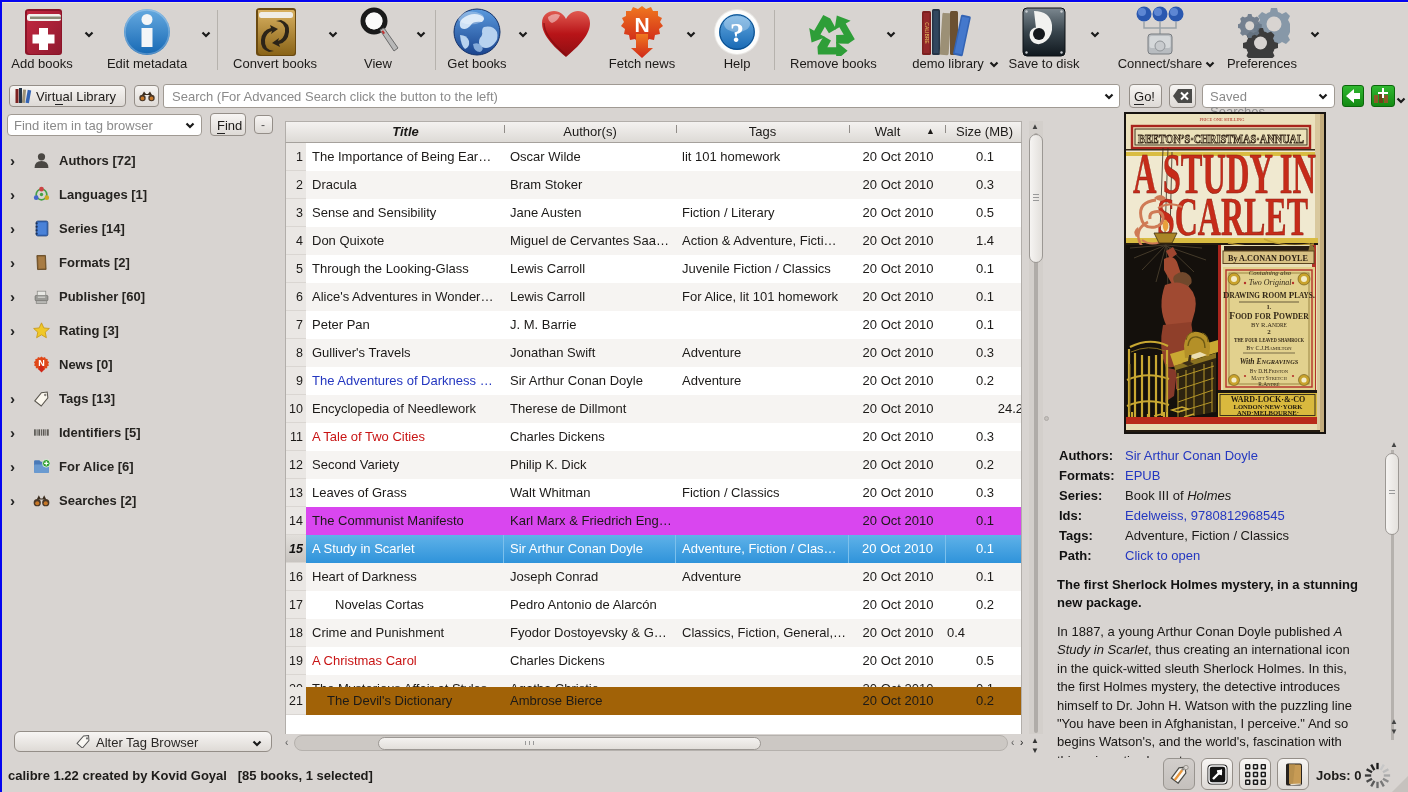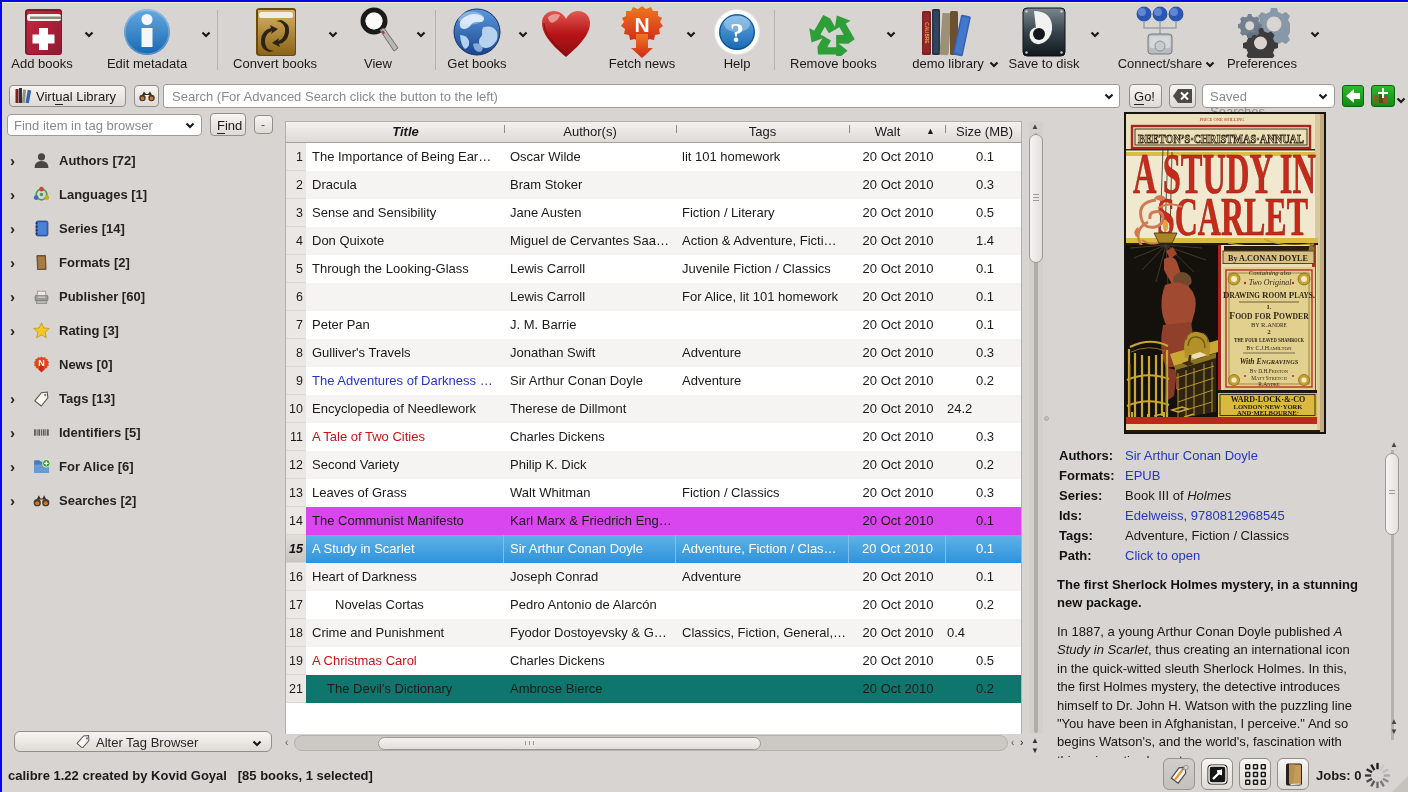--- a/index.html
+++ b/index.html
@@ -487,20 +487,21 @@
 <div class="tbl-row" style="top:112px;background:#ffffff">
 <div class="num">5</div>
 <div class="c" style="left:21px;width:197px;">Through the Looking-Glass</div>
 <div class="c" style="left:219px;width:171px">Lewis Carroll</div>
 <div class="c" style="left:391px;width:172px">Juvenile Fiction / Classics</div>
 <div class="c" style="left:564px;width:96px;text-align:center;padding-left:0">20 Oct 2010</div>
 <div class="c" style="left:661px;width:76px;text-align:center;padding-left:0">0.1</div>
 </div>
 <div class="tbl-row" style="top:140px;background:#f6f4f2">
 <div class="num">6</div>
+<div class="c" style="left:21px;width:197px;">Alice's Adventures in Wonder…</div>
 <div class="c" style="left:219px;width:171px">Lewis Carroll</div>
 <div class="c" style="left:391px;width:172px">For Alice, lit 101 homework</div>
 <div class="c" style="left:564px;width:96px;text-align:center;padding-left:0">20 Oct 2010</div>
 <div class="c" style="left:661px;width:76px;text-align:center;padding-left:0">0.1</div>
 </div>
 <div class="tbl-row" style="top:168px;background:#ffffff">
 <div class="num">7</div>
 <div class="c" style="left:21px;width:197px;">Peter Pan</div>
 <div class="c" style="left:219px;width:171px">J. M. Barrie</div>
 <div class="c" style="left:391px;width:172px"></div>
@@ -522,21 +523,21 @@
 <div class="c" style="left:391px;width:172px">Adventure</div>
 <div class="c" style="left:564px;width:96px;text-align:center;padding-left:0">20 Oct 2010</div>
 <div class="c" style="left:661px;width:76px;text-align:center;padding-left:0">0.2</div>
 </div>
 <div class="tbl-row" style="top:252px;background:#f6f4f2">
 <div class="num">10</div>
 <div class="c" style="left:21px;width:197px;">Encyclopedia of Needlework</div>
 <div class="c" style="left:219px;width:171px">Therese de Dillmont</div>
 <div class="c" style="left:391px;width:172px"></div>
 <div class="c" style="left:564px;width:96px;text-align:center;padding-left:0">20 Oct 2010</div>
-<div class="c" style="left:661px;width:76px;text-align:left;padding-left:0">24.2</div>
+<div class="c" style="left:661px;width:76px;text-align:right;padding-left:0">24.2</div>
 </div>
 <div class="tbl-row" style="top:280px;background:#ffffff">
 <div class="num">11</div>
 <div class="c" style="left:21px;width:197px;color:#c81414">A Tale of Two Cities</div>
 <div class="c" style="left:219px;width:171px">Charles Dickens</div>
 <div class="c" style="left:391px;width:172px"></div>
 <div class="c" style="left:564px;width:96px;text-align:center;padding-left:0">20 Oct 2010</div>
 <div class="c" style="left:661px;width:76px;text-align:center;padding-left:0">0.3</div>
 </div>
 <div class="tbl-row" style="top:308px;background:#f6f4f2">
@@ -604,21 +605,21 @@
 <div class="c" style="left:661px;width:76px;text-align:center;padding-left:0">0.5</div>
 </div>
 <div class="tbl-row" style="top:532px;background:#f6f4f2">
 <div class="num">20</div>
 <div class="c" style="left:21px;width:197px;">The Mysterious Affair at Styles</div>
 <div class="c" style="left:219px;width:171px">Agatha Christie</div>
 <div class="c" style="left:391px;width:172px"></div>
 <div class="c" style="left:564px;width:96px;text-align:center;padding-left:0">20 Oct 2010</div>
 <div class="c" style="left:661px;width:76px;text-align:center;padding-left:0">0.1</div>
 </div>
-<div class="tbl-row" style="top:532px;background:#0f766e">
+<div class="tbl-row" style="top:544px;background:#a16207">
 <div class="num">21</div>
 <div class="c" style="left:21px;width:197px;padding-left:20px;">The Devil's Dictionary</div>
 <div class="c" style="left:219px;width:171px">Ambrose Bierce</div>
 <div class="c" style="left:391px;width:172px"></div>
 <div class="c" style="left:564px;width:96px;text-align:center;padding-left:0">20 Oct 2010</div>
 <div class="c" style="left:661px;width:76px;text-align:center;padding-left:0">0.2</div>
 </div>
 </div>
   </div>
 

